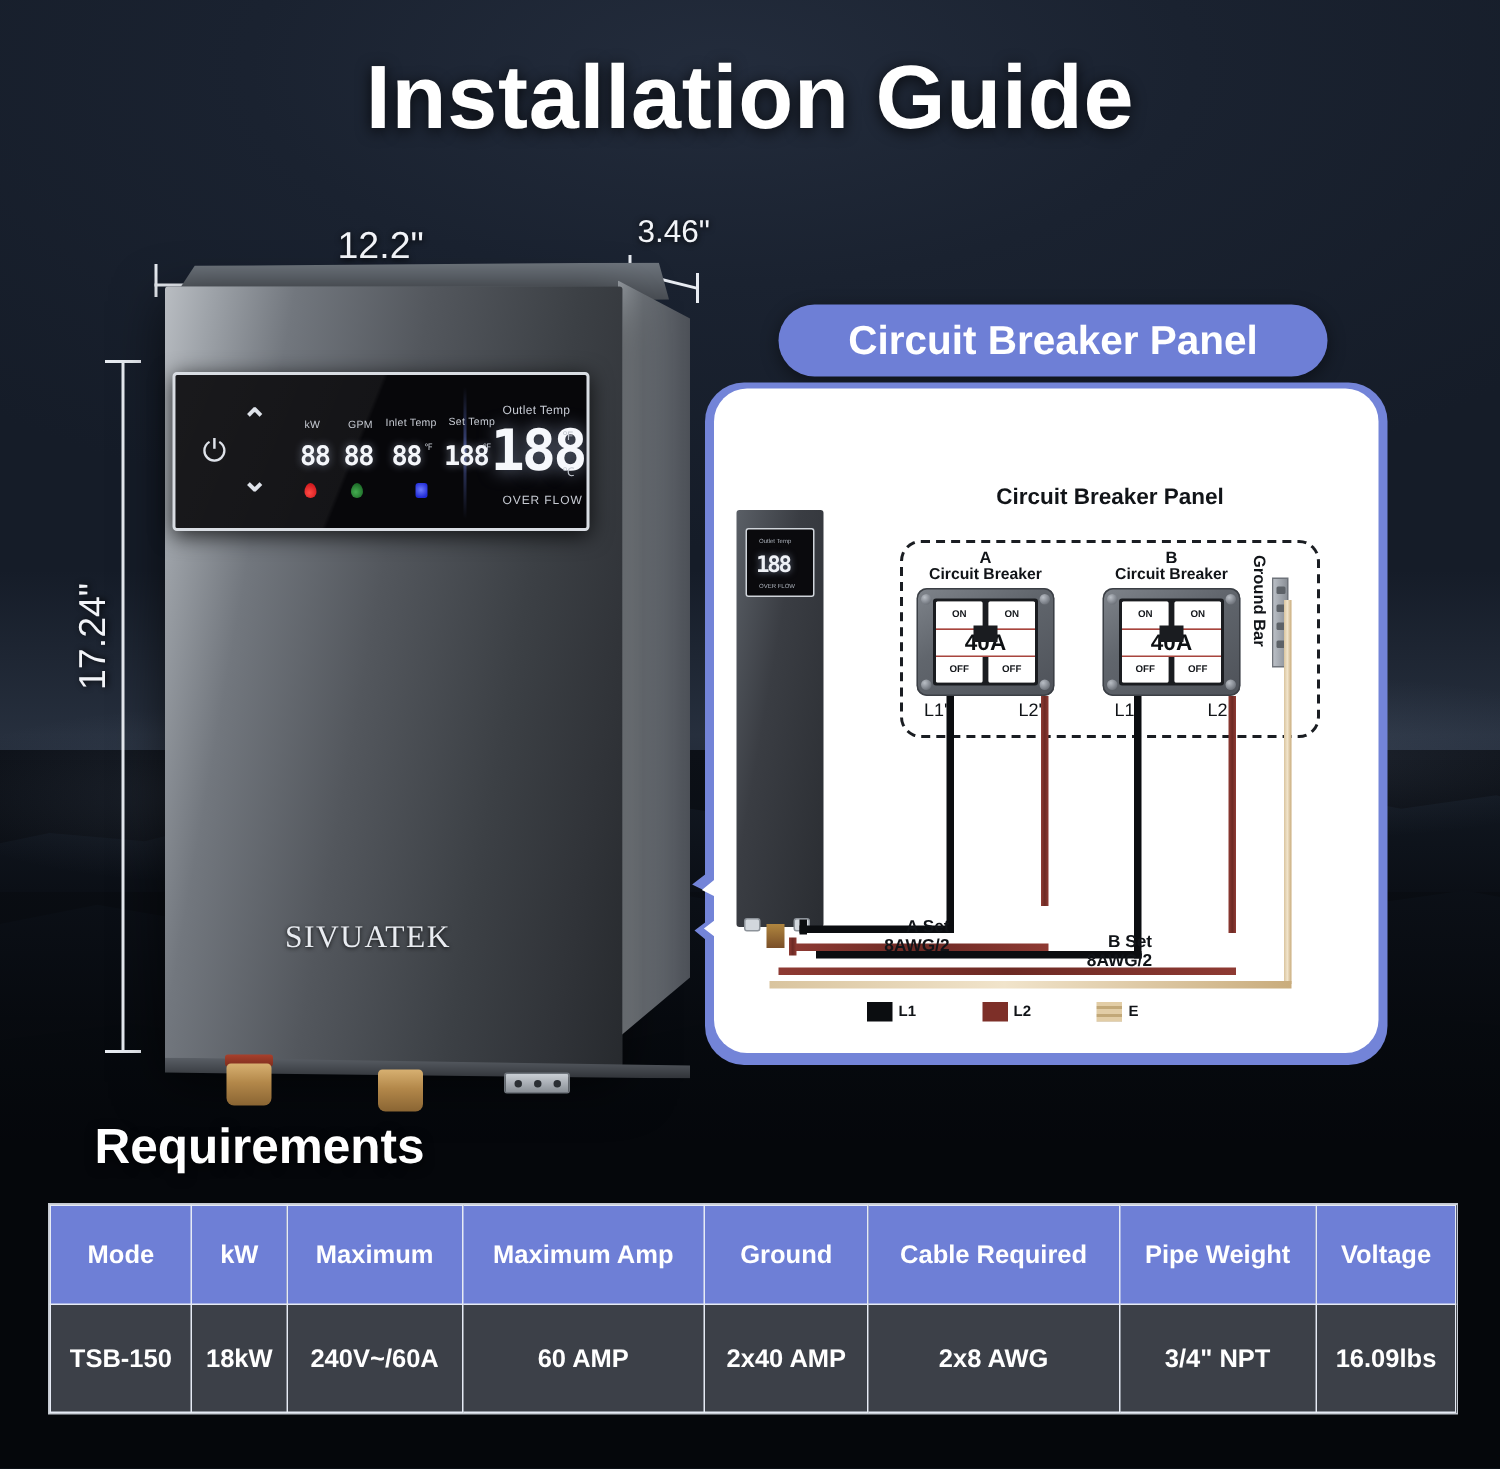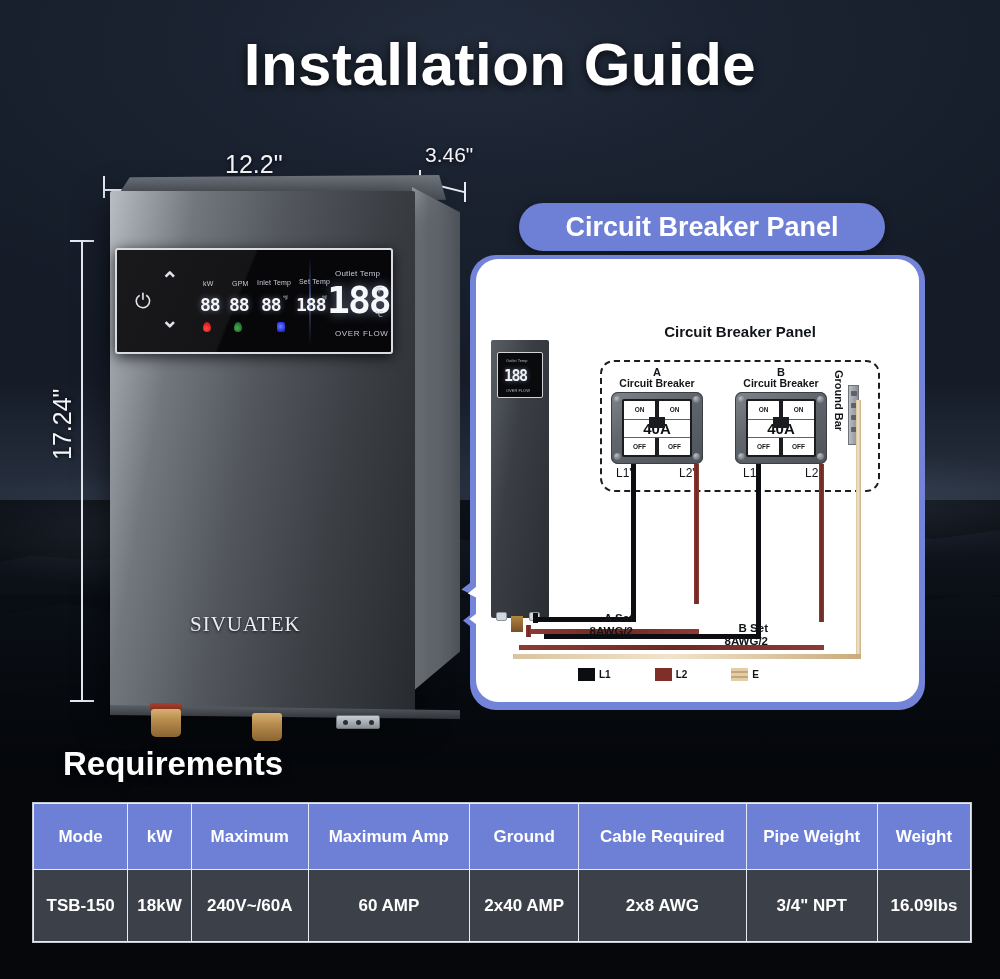--- a/index.html
+++ b/index.html
@@ -537,21 +537,21 @@
 <table id="req-table">
   <thead>
     <tr>
       <th>Mode</th>
       <th>kW</th>
       <th>Maximum</th>
       <th>Maximum Amp</th>
       <th>Ground</th>
       <th>Cable Required</th>
       <th>Pipe Weight</th>
-      <th>Weight</th>
+      <th>Voltage</th>
     </tr>
   </thead>
   <tbody>
     <tr>
       <td>TSB-150</td>
       <td>18kW</td>
       <td>240V~/60A</td>
       <td>60 AMP</td>
       <td>2x40 AMP</td>
       <td>2x8 AWG</td>

